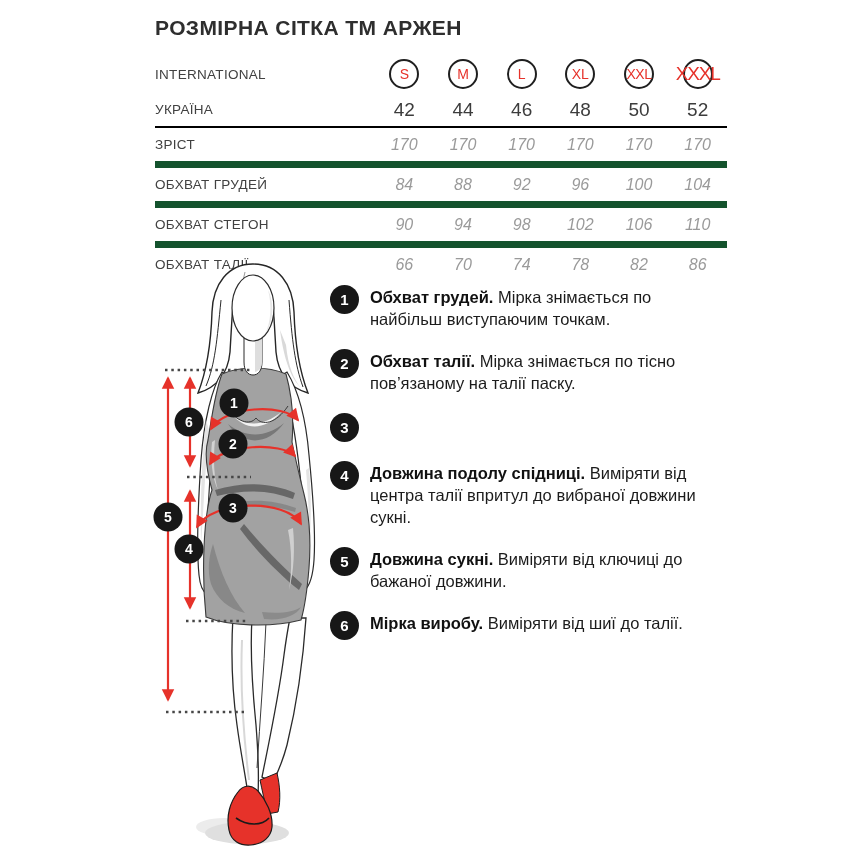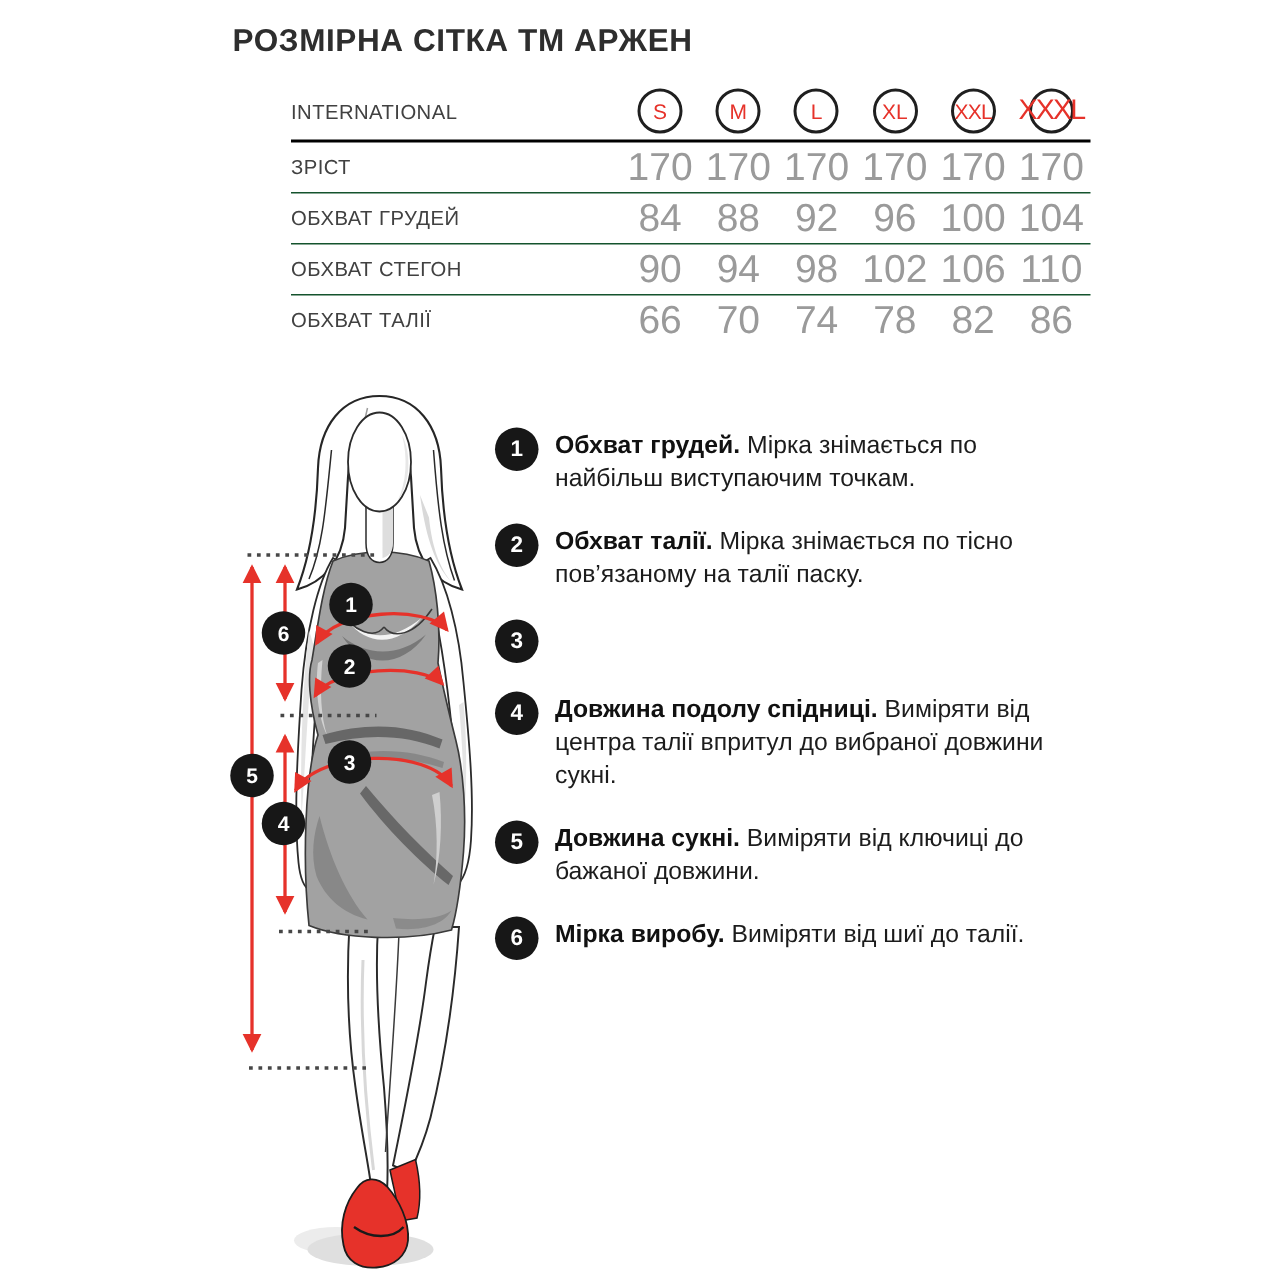--- a/index.html
+++ b/index.html
@@ -2,35 +2,35 @@
 <html><head>
 <meta charset="utf-8">
 <style>
   html,body{margin:0;padding:0;background:#fff;}
   .page{position:relative;width:767px;height:850px;background:#ffffff;overflow:hidden;
         font-family:"Liberation Sans","DejaVu Sans",sans-serif;padding-left:32px;}
   .title{position:absolute;left:155px;top:16px;font-size:21px;font-weight:600;
          color:#2e2e2e;letter-spacing:.4px;}
   
   .size-table{position:absolute;left:155px;top:55px;width:572px;}
-  .trow{display:grid;grid-template-columns:220px repeat(6,1fr);align-items:center;margin-left:39px;}
+  .trow{display:grid;grid-template-columns:220px repeat(6,1fr);align-items:center;}
   .trow.circles{height:38px;}
   .trow.plain{height:33px;}
   .trow.datarow{height:33px;}
   .trow .rlabel{font-size:13.5px;color:#414141;letter-spacing:.3px;}
   .trow .cell{justify-self:center;text-align:center;}
   .num-dark{font-size:19px;color:#3c3c3c;}
-  .num-gray{font-size:26px;color:#9a9a9a;}
+  .num-gray{font-size:16px;color:#9a9a9a;font-style:italic;}
   .size-circle{width:30px;height:30px;border:2px solid #1f1f1f;border-radius:50%;
         display:flex;align-items:center;justify-content:center;font-size:14px;
         color:#e6322a;box-sizing:border-box;white-space:nowrap;overflow:visible;}
   .trow.circles .cell:nth-child(6) .size-circle{letter-spacing:-.5px;}
   .trow.circles .cell:nth-child(7) .size-circle{letter-spacing:-1.2px;font-size:19px;}
   .sep-thick{border-top:2px solid #000000;}
-  .sep-thin{border-top:1px solid #14532d;}
+  .sep-thin{border-top:7px solid #14532d;}
   
   .legend{position:absolute;left:330px;top:286px;width:398px;}
   .litem{display:flex;gap:11px;margin-bottom:20px;}
   .badge{flex:0 0 29px;width:29px;height:29px;border-radius:50%;background:#171717;
          color:#fff;font-size:15px;font-weight:700;display:flex;align-items:center;
          justify-content:center;margin-top:-1px;}
   .ltext{font-size:16.5px;line-height:22px;color:#1c1c1c;width:356px;}
   .ltext b{font-weight:700;color:#111;}
   
   .figure-layer{position:absolute;left:0;top:0;width:850px;height:850px;}
@@ -61,20 +61,29 @@
           <span class="size-circle">XL</span>
         </div>
       <div class="cell">
           <span class="size-circle">XXL</span>
         </div>
       <div class="cell">
           <span class="size-circle">XXXL</span>
         </div>
     </div>
 
+    <div class="trow plain">
+      <div class="rlabel">УКРАЇНА</div>
+      <div class="cell num-dark">42</div>
+      <div class="cell num-dark">44</div>
+      <div class="cell num-dark">46</div>
+      <div class="cell num-dark">48</div>
+      <div class="cell num-dark">50</div>
+      <div class="cell num-dark">52</div>
+    </div>
 
     <div class="trow datarow sep-thick">
       <div class="rlabel">ЗРІСТ</div>
       <div class="cell num-gray">170</div>
       <div class="cell num-gray">170</div>
       <div class="cell num-gray">170</div>
       <div class="cell num-gray">170</div>
       <div class="cell num-gray">170</div>
       <div class="cell num-gray">170</div>
     </div>

